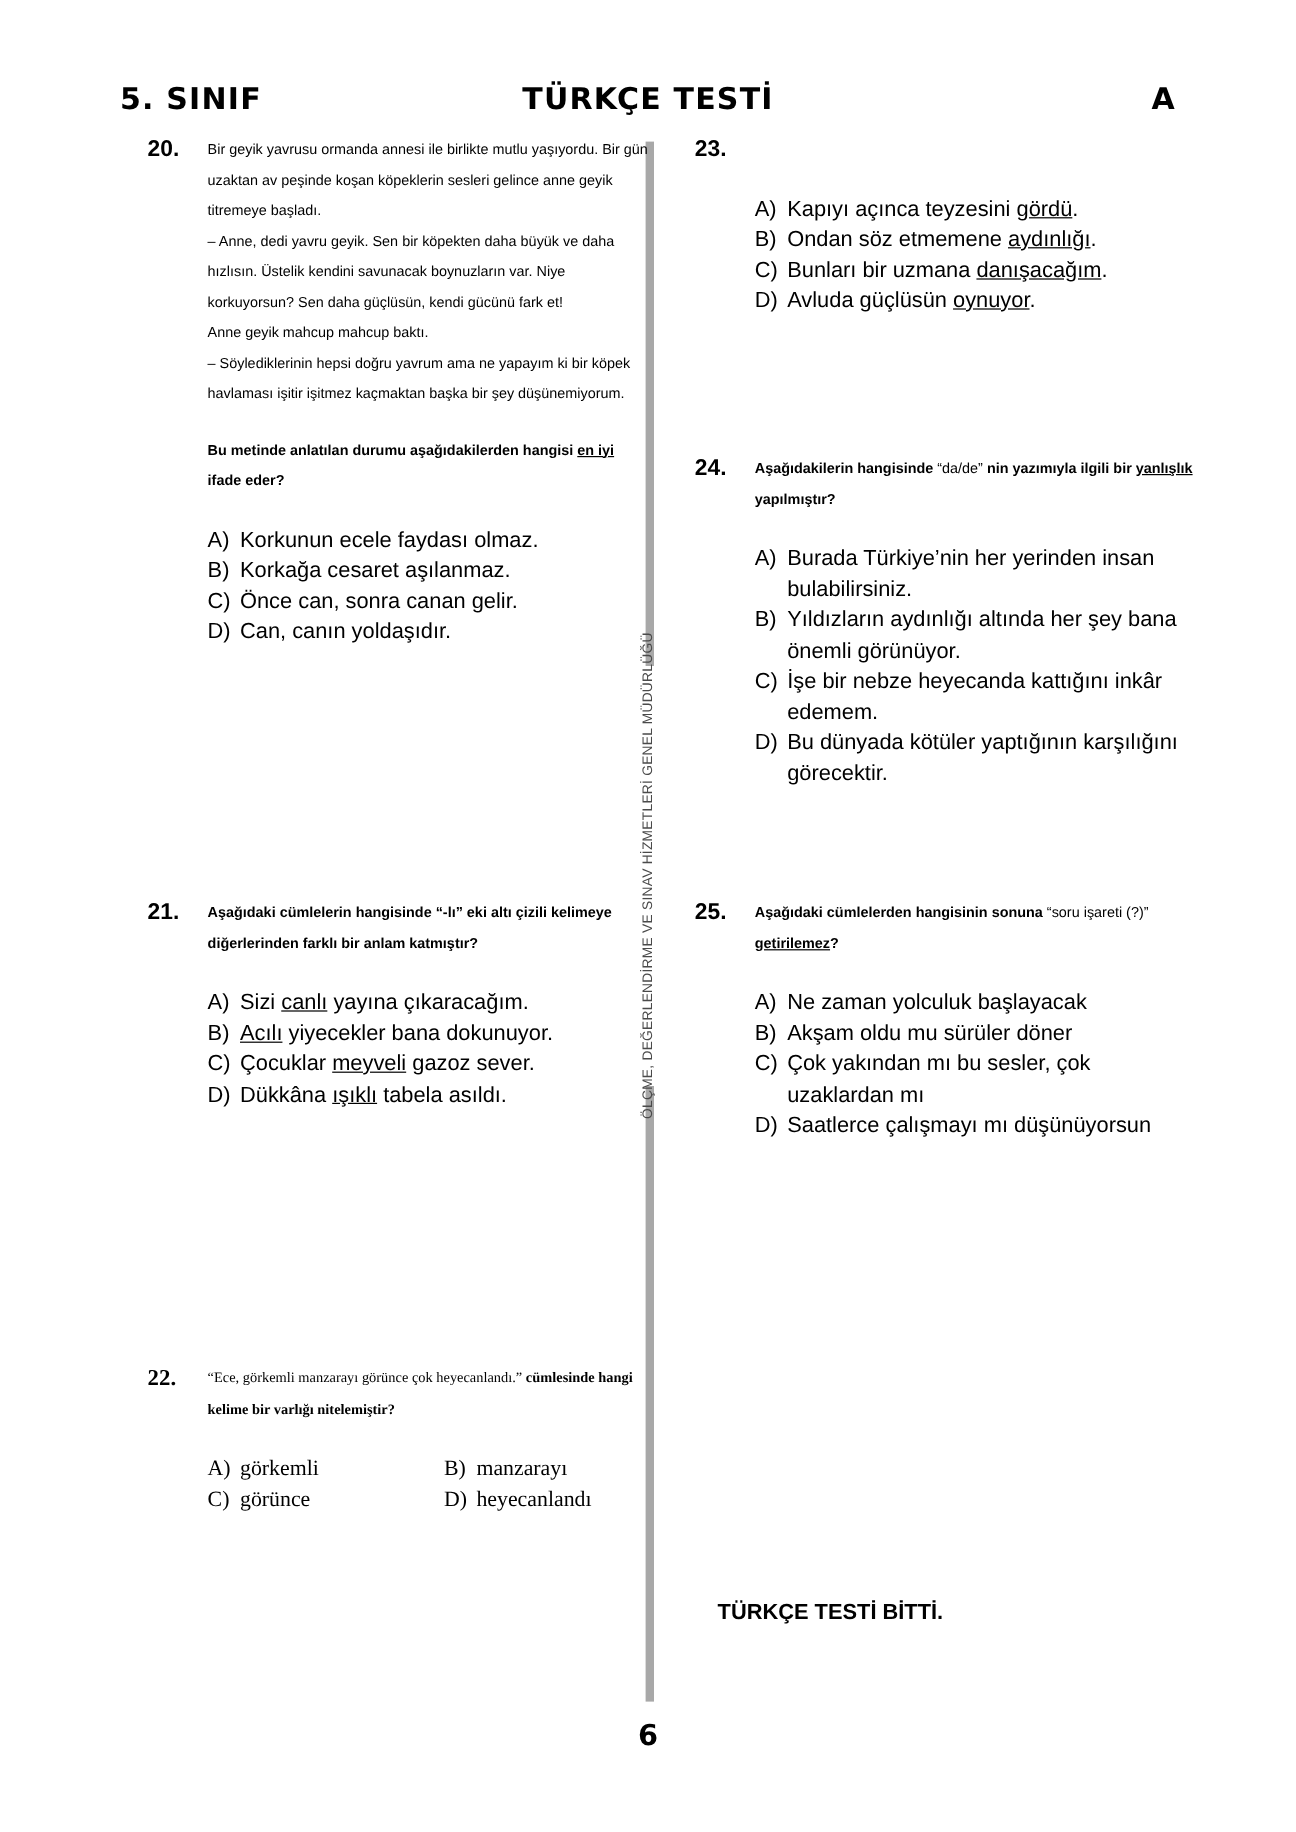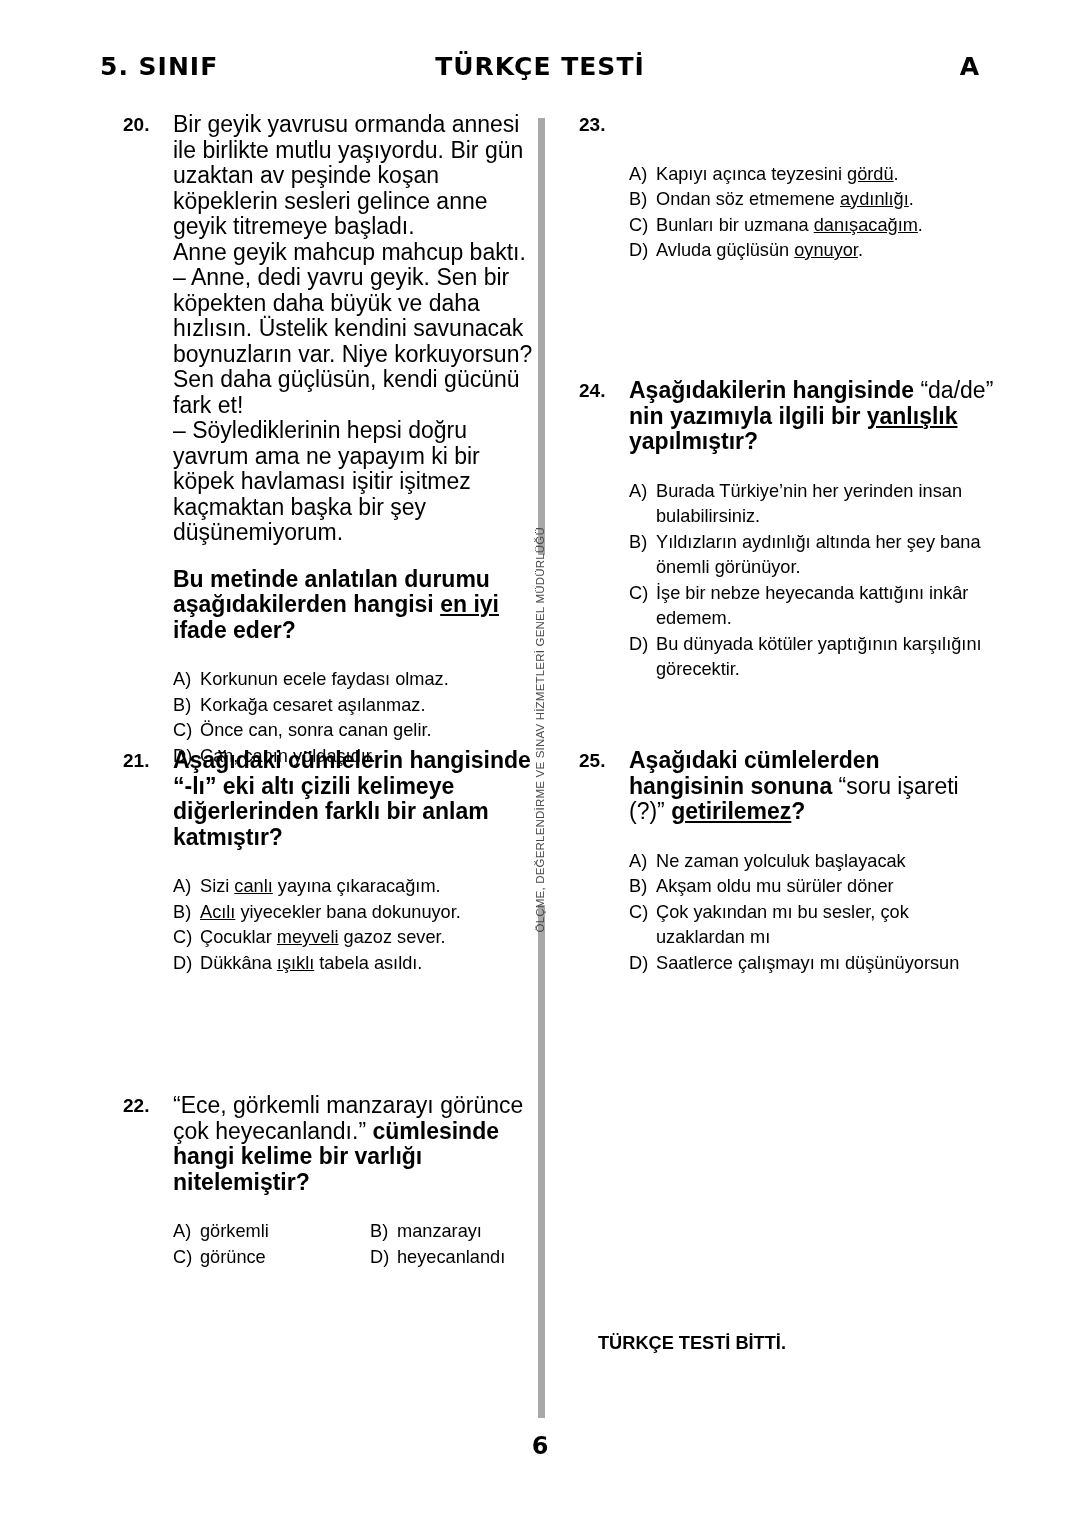--- a/index.html
+++ b/index.html
@@ -24,21 +24,21 @@
     width: 880px;
     height: 40px;
   }
   .hdr-left, .hdr-center, .hdr-right {
     position: absolute;
     font-family: "DejaVu Sans", sans-serif;
     font-weight: bold;
     font-size: 25px;
     letter-spacing: 1px;
     white-space: nowrap;
-    top: 0;
+    top: 16px;
   }
   .hdr-left   { left: 0; }
   .hdr-center { left: 50%; transform: translateX(-50%); }
   .hdr-right  { right: 0; }
 
   
   .col {
     position: absolute;
     top: 112px;
     width: 420px;
@@ -90,21 +90,21 @@
   .q-num {
     font-weight: bold;
     font-size: 19px;
     line-height: 25.5px;
     width: 50px;
     flex: 0 0 50px;
     text-align: left;
   }
   .q-body {
     flex: 1 1 auto;
-    font-size: 23px;
+    font-size: 12px;
     line-height: 25.5px;
   }
   .q-body.bold { font-weight: bold; }
   .q-body p { margin: 0; }
   .prompt {
     font-weight: bold;
     margin-top: 21px !important;
   }
   .u { text-decoration: underline; }
   .reg { font-weight: normal; }
@@ -179,22 +179,22 @@
   <span>ÖLÇME, DEĞERLENDİRME VE SINAV HİZMETLERİ GENEL MÜDÜRLÜĞÜ</span>
 </div>
 
 <div class="col col-left">
 
   <div class="q" style="position:relative; top:0;">
     <div class="q-head">
       <div class="q-num">20.</div>
       <div class="q-body">
         <p>Bir geyik yavrusu ormanda annesi ile birlikte mutlu yaşıyordu. Bir gün uzaktan av peşinde koşan köpeklerin sesleri gelince anne geyik titremeye başladı.</p>
+        <p>– Anne, dedi yavru geyik. Sen bir köpekten daha büyük ve daha hızlısın. Üstelik kendini savunacak boynuzların var. Niye korkuyorsun? Sen daha güçlüsün, kendi gücünü fark et!</p>
         <p>Anne geyik mahcup mahcup baktı.</p>
-        <p>– Anne, dedi yavru geyik. Sen bir köpekten daha büyük ve daha hızlısın. Üstelik kendini savunacak boynuzların var. Niye korkuyorsun? Sen daha güçlüsün, kendi gücünü fark et!</p>
         <p>– Söylediklerinin hepsi doğru yavrum ama ne yapayım ki bir köpek havlaması işitir işitmez kaçmaktan başka bir şey düşünemiyorum.</p>
         <p class="prompt"><span>Bu metinde anlatılan durumu aşağıdakilerden hangisi </span><span class="u">en iyi</span><span> ifade eder?</span></p>
       </div>
     </div>
     <div class="opts">
       <div class="opt">
         <span class="opt-letter">A)</span>
         <span class="opt-text">Korkunun ecele faydası olmaz.</span>
       </div>
       <div class="opt">
@@ -232,21 +232,21 @@
         <span class="opt-letter">C)</span>
         <span class="opt-text"><span>Çocuklar </span><span class="u">meyveli</span><span> gazoz sever.</span></span>
       </div>
       <div class="opt">
         <span class="opt-letter">D)</span>
         <span class="opt-text"><span>Dükkâna </span><span class="u">ışıklı</span><span> tabela asıldı.</span></span>
       </div>
     </div>
   </div>
 
-  <div class="q" style="top:981px;">
+  <div class="q" style="top:1024px;font-family:Liberation Serif, serif;">
     <div class="q-head">
       <div class="q-num">22.</div>
       <div class="q-body">
         <p><span class="reg">“Ece, görkemli manzarayı görünce çok heyecanlandı.” </span><span class="bd">cümlesinde hangi kelime bir varlığı nitelemiştir?</span></p>
       </div>
     </div>
     <div class="opts-2col">
       <div class="opt-row">
         <span class="opt-cell">
           <span class="opt-letter">A)</span>

